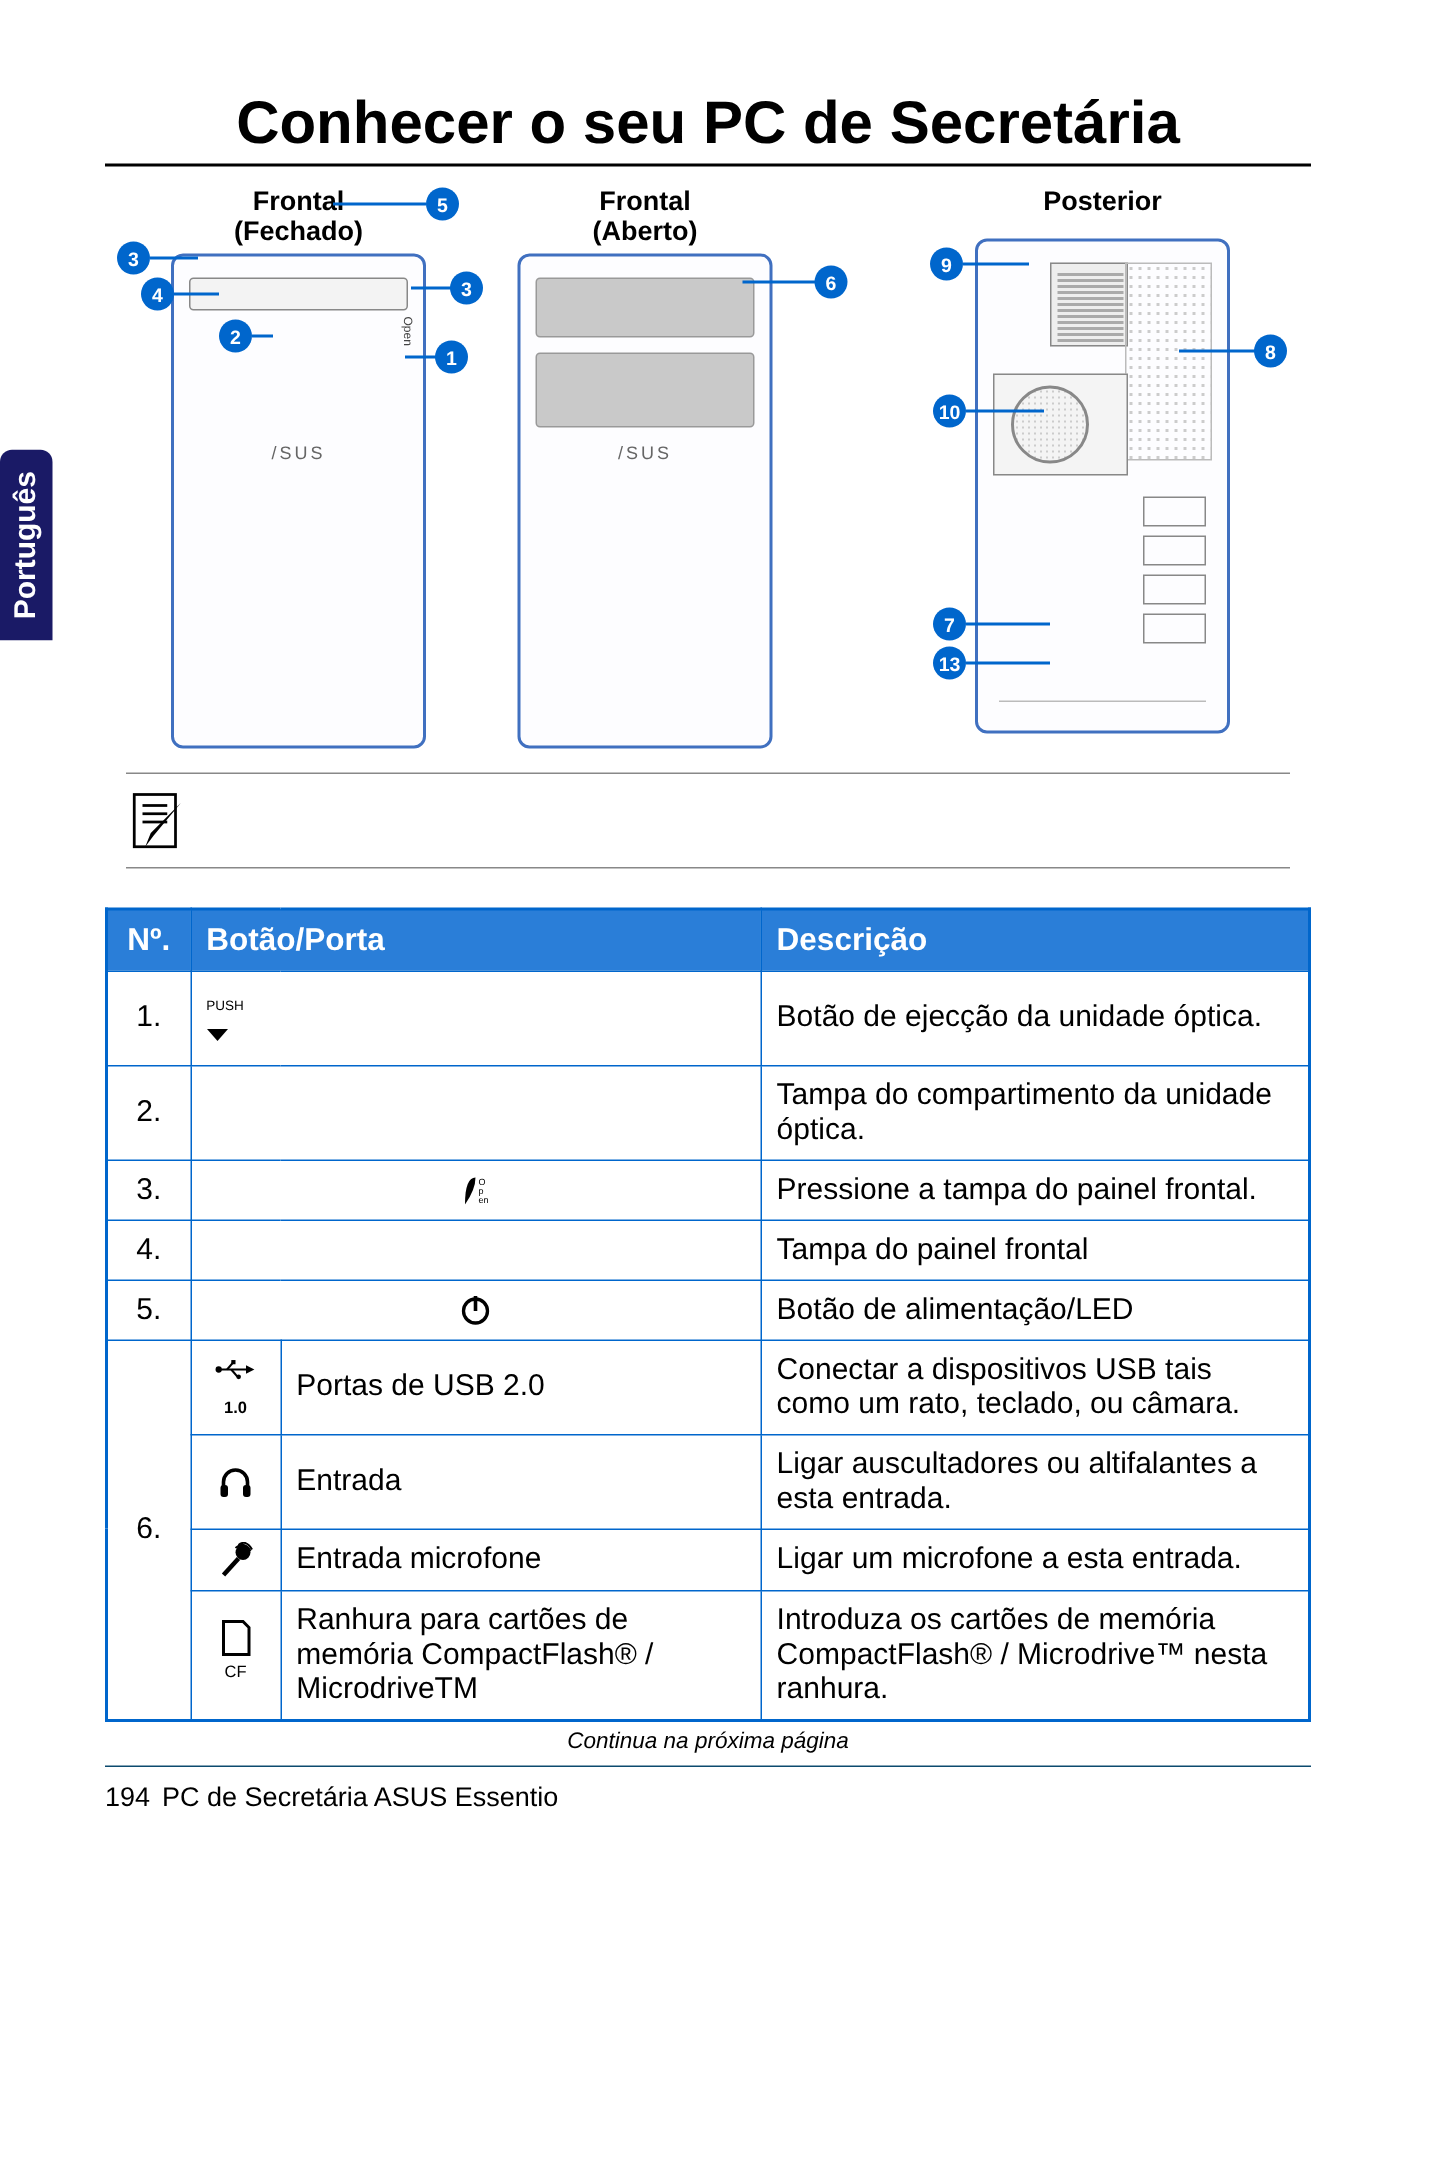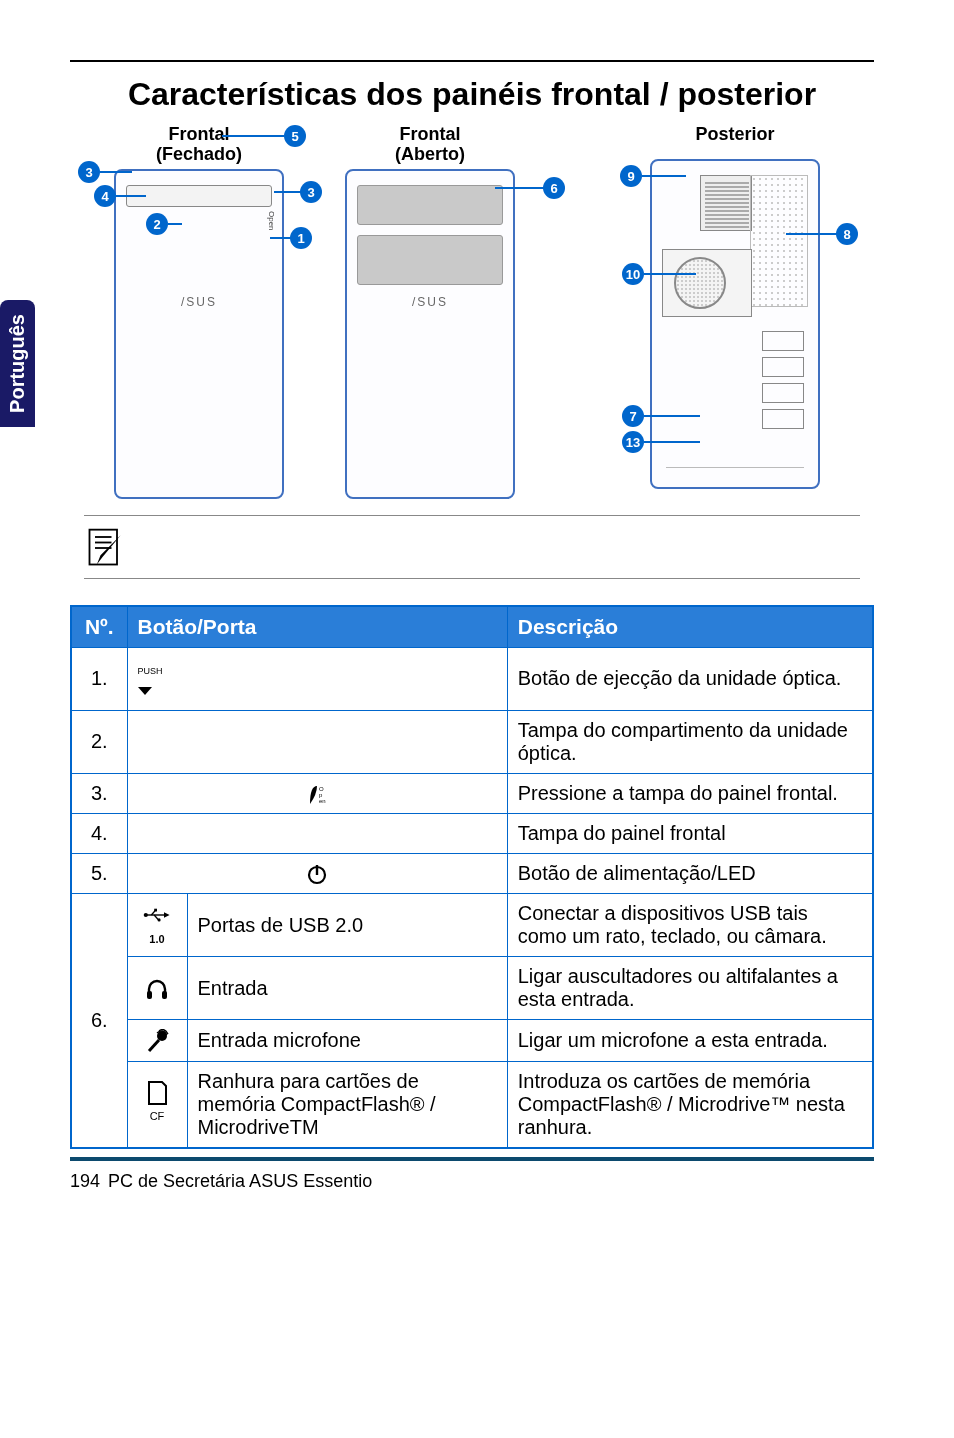--- a/index.html
+++ b/index.html
@@ -45,33 +45,33 @@
   .note-row p { font-size: 19px; line-height: 1.25; }
   .note-end { border-bottom: 1px solid #888; margin: 8px 14px 18px 14px; }
   table.spec { width: 100%; border-collapse: collapse; border: 2px solid #0066cc; margin-top: 26px; }
   table.spec th { background: #2a7ed8; color: #fff; font-size: 21px; text-align: left; padding: 8px 10px; border: 1px solid #0066cc; }
   table.spec th.num { text-align: center; width: 56px; }
   table.spec td { border: 1px solid #0066cc; padding: 8px 10px; font-size: 20px; vertical-align: middle; }
   table.spec td.num { text-align: center; }
   table.spec td.iconcell { text-align: center; width: 60px; }
   table.spec td.btncol { width: 244px; }
   .cont { text-align: center; font-style: italic; font-size: 15px; margin-top: 4px; }
-  .footer { border-top: 4px solid #0c4a6e; margin-top: 8px; padding-top: 10px; font-size: 18px; display: flex; gap: 8px; }
+  .footer { border-top: 1px solid #0c4a6e; margin-top: 8px; padding-top: 10px; font-size: 18px; display: flex; gap: 8px; }
   .footer .pg { }
   .svg-icon { display: inline-block; vertical-align: middle; }
   .open-label { font-size: 8px; color: #444; position: absolute; writing-mode: vertical-rl; }
 </style>
 </head>
 <body>
 
 <div class="page">
   <div class="tab">Português</div>
 
+  <h1 class="title">Conhecer o seu PC de Secretária</h1>
   <div class="hr"></div>
-  <h2 class="subtitle">Características dos painéis frontal / posterior</h2>
 
   <div class="panels">
 
     <div class="panel panel1" style="position:relative; padding-left:30px;">
       <div class="panel-label" style="white-space:pre-line">Frontal
 (Fechado)</div>
       <div class="case">
         <div class="odd"></div>
         <span class="open-label" style="top:40px; right:6px;">Open</span>
         <div class="logo">/SUS</div>
@@ -237,18 +237,19 @@
               <path d="M3 2 H16 L20 6 V24 H3 Z" fill="none" stroke="#000" stroke-width="2"></path>
             </svg>
           <span style="font-size:11px;font-weight:normal;position:relative;top:-4px">CF</span>
         </td>
         <td>Ranhura para cartões de memória CompactFlash® / MicrodriveTM</td>
         <td>Introduza os cartões de memória CompactFlash® / Microdrive™ nesta ranhura.</td>
       </tr>
     </tbody>
   </table>
 
+  <div class="cont">Continua na próxima página</div>
 
   <div class="footer">
     <span class="pg">194</span>
     <span>PC de Secretária ASUS Essentio</span>
   </div>
 </div>
 
 </body></html>

